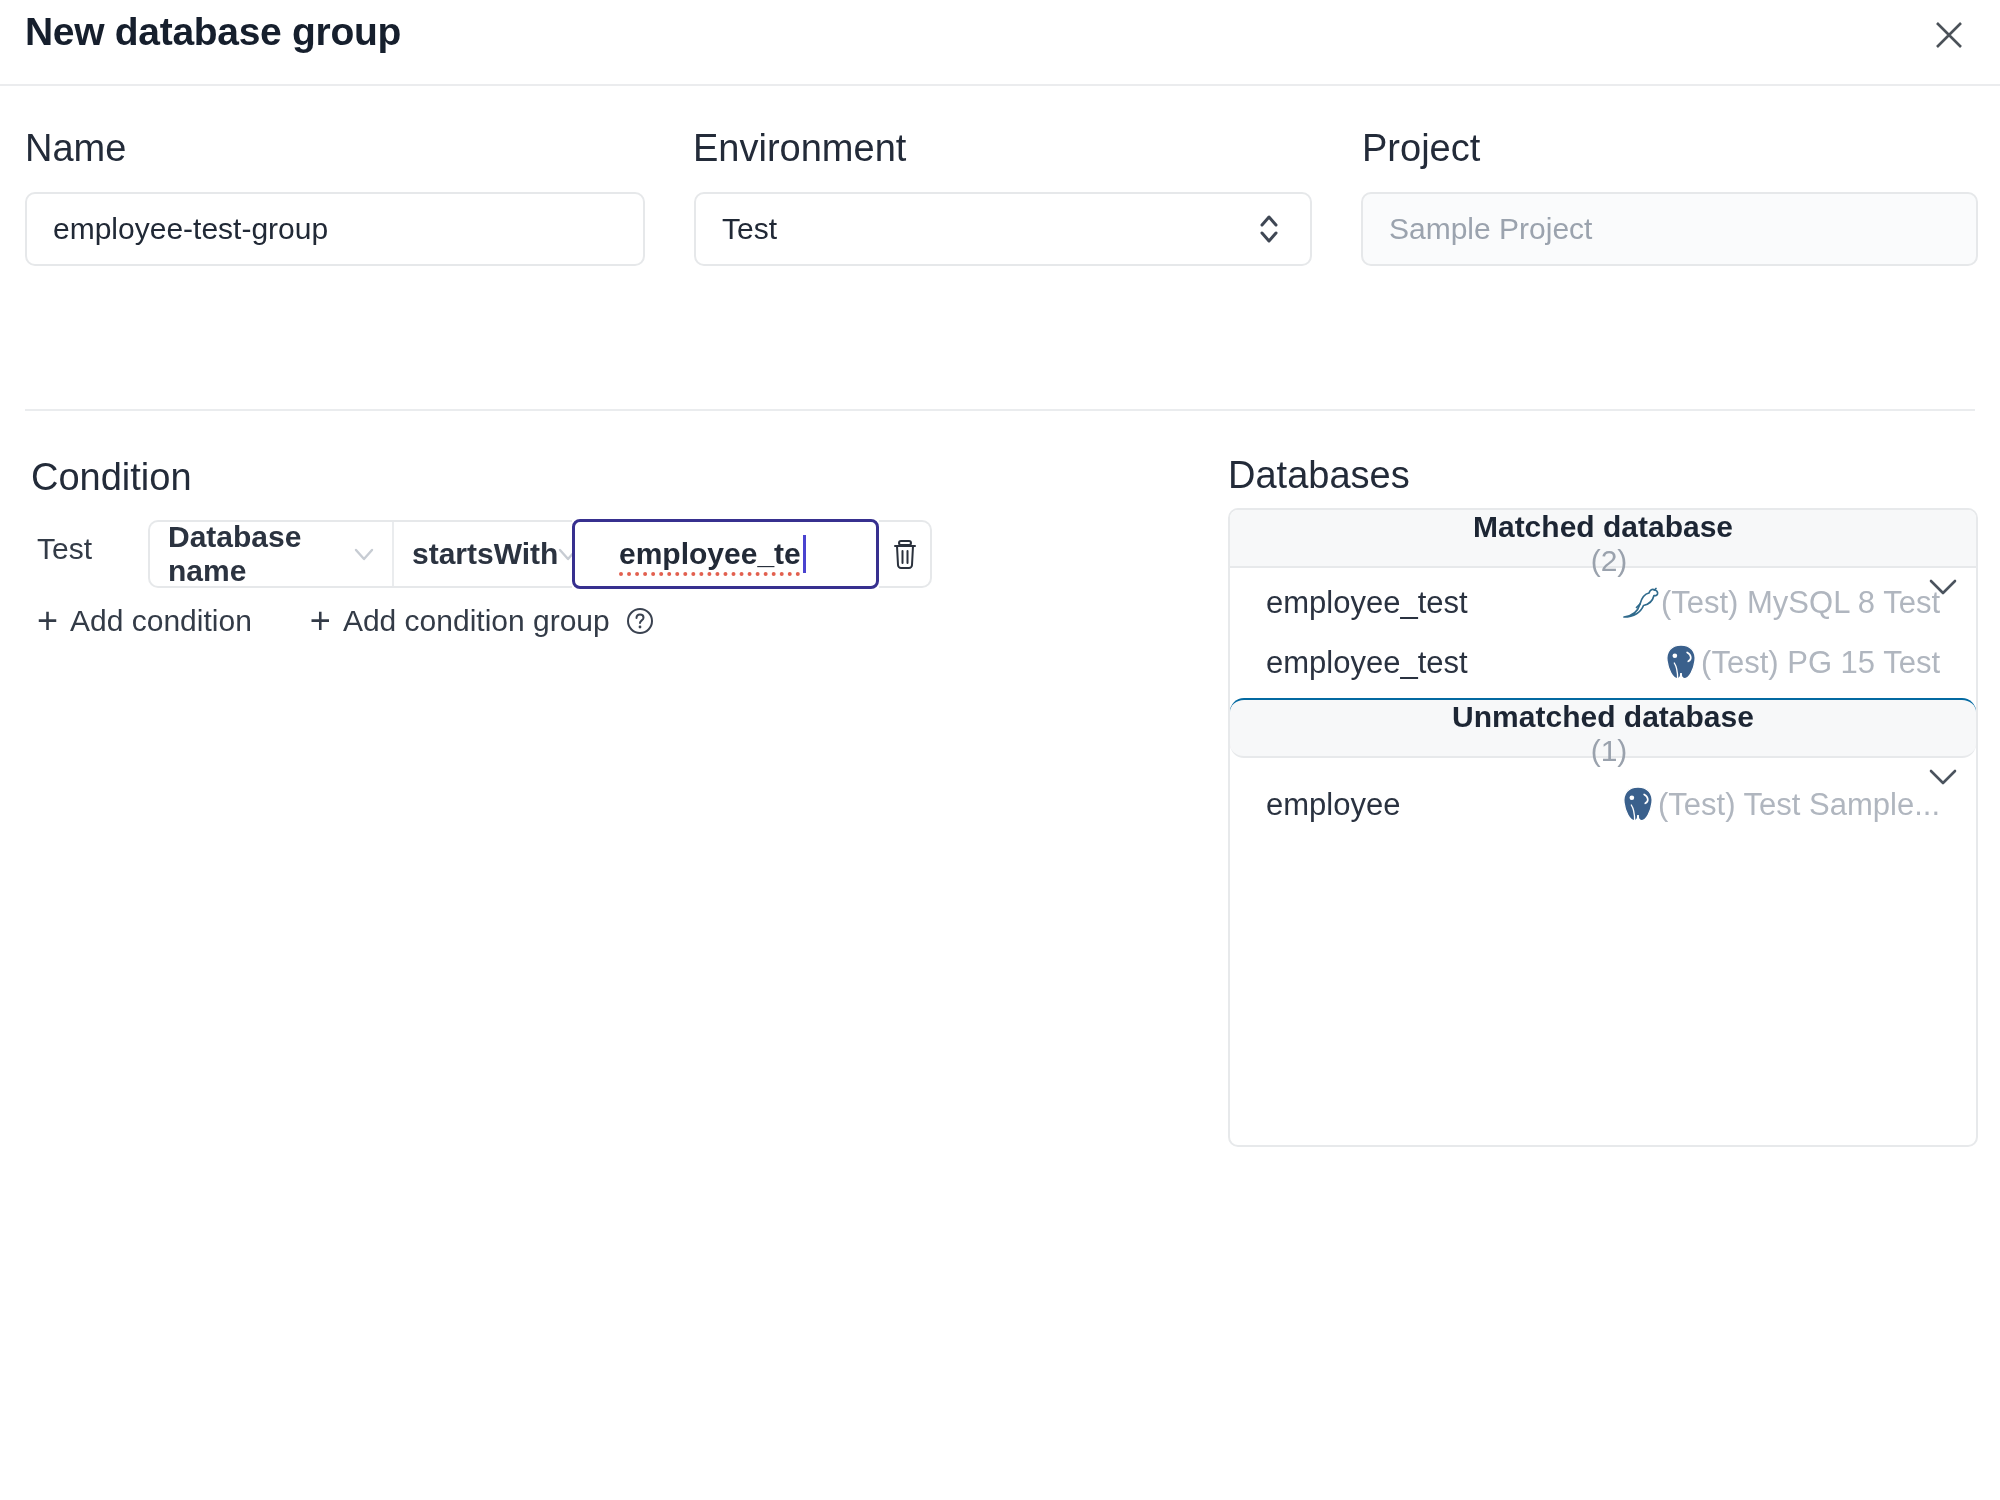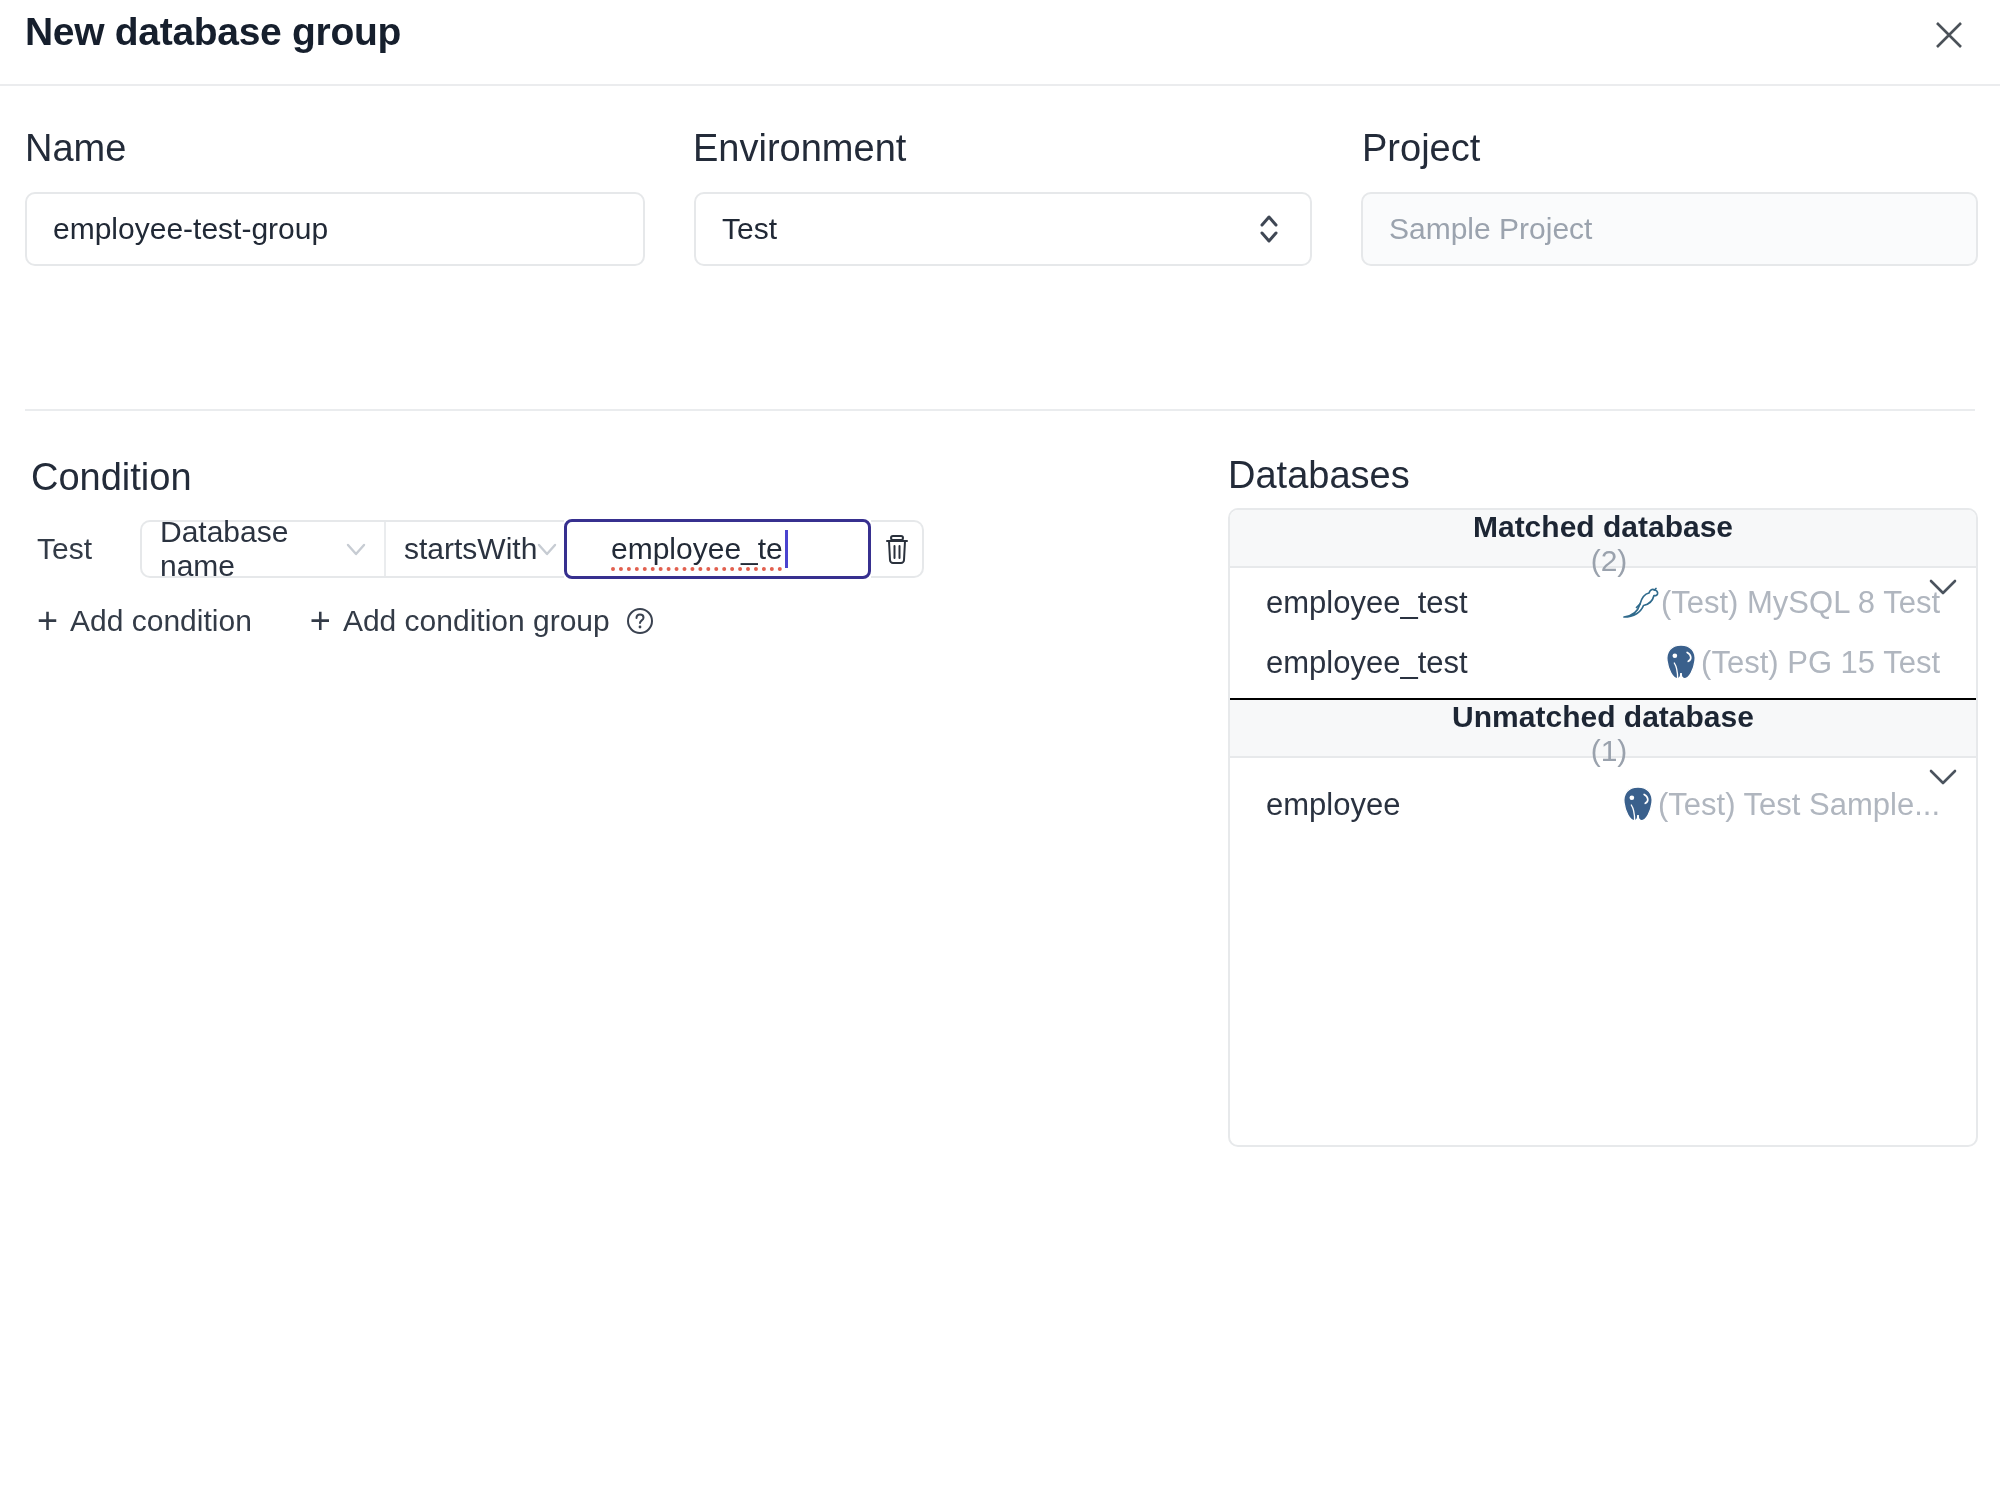--- a/index.html
+++ b/index.html
@@ -21,41 +21,41 @@
   .fld-project{left:1361px;width:617px;background:#fafbfc;color:#9ba3ae;}
   
   .id-note{position:absolute;left:25px;top:283px;width:655px;font-size:29.5px;line-height:42px;color:#667080;}
   .id-note b{color:#343c4a;font-weight:700;}
   .edit-link{color:#4d46e0;font-weight:600;cursor:pointer;text-decoration:none;}
   .hr-inset{position:absolute;left:25px;top:409px;width:1950px;height:2px;background:#eaecee;}
   
   .sec-heading{position:absolute;font-size:38px;font-weight:500;color:#232b39;line-height:50px;}
   .cond-heading{left:31px;top:452px;}
   .where-label{position:absolute;left:37px;top:520px;height:58px;line-height:58px;font-size:30px;color:#333b47;}
-  .cond-group{position:absolute;left:140px;top:520px;height:58px;display:flex;align-items:stretch;}
+  .cond-group{position:absolute;left:148px;top:520px;height:68px;display:flex;align-items:stretch;font-weight:bold;}
   .cond-left{display:flex;align-items:stretch;box-sizing:border-box;border:2px solid #e6e8ea;border-right:none;border-radius:10px 0 0 10px;background:#fff;}
   .cond-cell{display:flex;align-items:center;justify-content:space-between;box-sizing:border-box;padding:0 18px;font-size:30px;color:#2b3340;cursor:pointer;}
   .cell-field{width:242px;}
   .cell-op{width:178px;}
   .cell-sep{width:2px;background:#eaecee;}
   .cond-value{box-sizing:border-box;width:307px;margin:-1px 0;border:3px solid #37308f;border-radius:8px;background:#fff;
               display:flex;align-items:center;padding:0 16px;font-size:30px;color:#222a37;position:relative;z-index:2;}
   .squiggle{text-decoration:underline;text-decoration-style:dotted;text-decoration-color:#e2604f;text-decoration-thickness:4px;text-underline-offset:8px;margin-left:28px;}
   .caret{display:inline-block;width:3px;height:38px;background:#4a43cf;margin-left:2px;}
   .cond-trash{box-sizing:border-box;width:53px;border:2px solid #e6e8ea;border-left:none;border-radius:0 10px 10px 0;
               display:flex;align-items:center;justify-content:center;background:#fff;cursor:pointer;}
   .add-row{position:absolute;left:37px;top:598px;height:46px;display:flex;align-items:center;gap:58px;}
   .add-item{display:flex;align-items:center;gap:12px;font-size:30px;font-weight:500;color:#333b47;cursor:pointer;}
   .plus{font-size:36px;font-weight:400;color:#333b47;line-height:36px;}
   
   .db-heading{left:1228px;top:450px;}
   .db-panel{position:absolute;left:1228px;top:508px;width:750px;height:639px;box-sizing:border-box;
             border:2px solid #e7e9eb;border-radius:10px;background:#fff;overflow:hidden;}
   .db-section-header{height:56px;background:#f7f8f9;display:flex;align-items:center;padding:0 18px;cursor:pointer;}
-  .db-section-header.bordered-top{border-top:2px solid #000000;}
+  .db-section-header.bordered-top{border-top:2px solid #0369a1;border-radius:14px;}
   .db-section-header{border-bottom:2px solid #e7e9eb;flex-direction:column;}
   .db-section-title{font-size:30px;font-weight:600;color:#1d2634;}
   .db-section-count{margin-left:12px;font-size:30px;color:#9aa2ad;}
   .db-section-chevron{margin-left:auto;display:flex;align-items:center;}
   .db-rows{padding:5px 0;}
   .db-row{height:60px;display:flex;align-items:center;padding:0 36px;}
   .db-row.tall{height:84px;}
   .db-name{font-size:31px;color:#2a3240;}
   .db-instance{margin-left:auto;display:flex;align-items:center;gap:0;font-size:31px;color:#b0b6bf;white-space:nowrap;}
   .engine-icon{display:flex;align-items:center;justify-content:center;width:40px;height:40px;}

